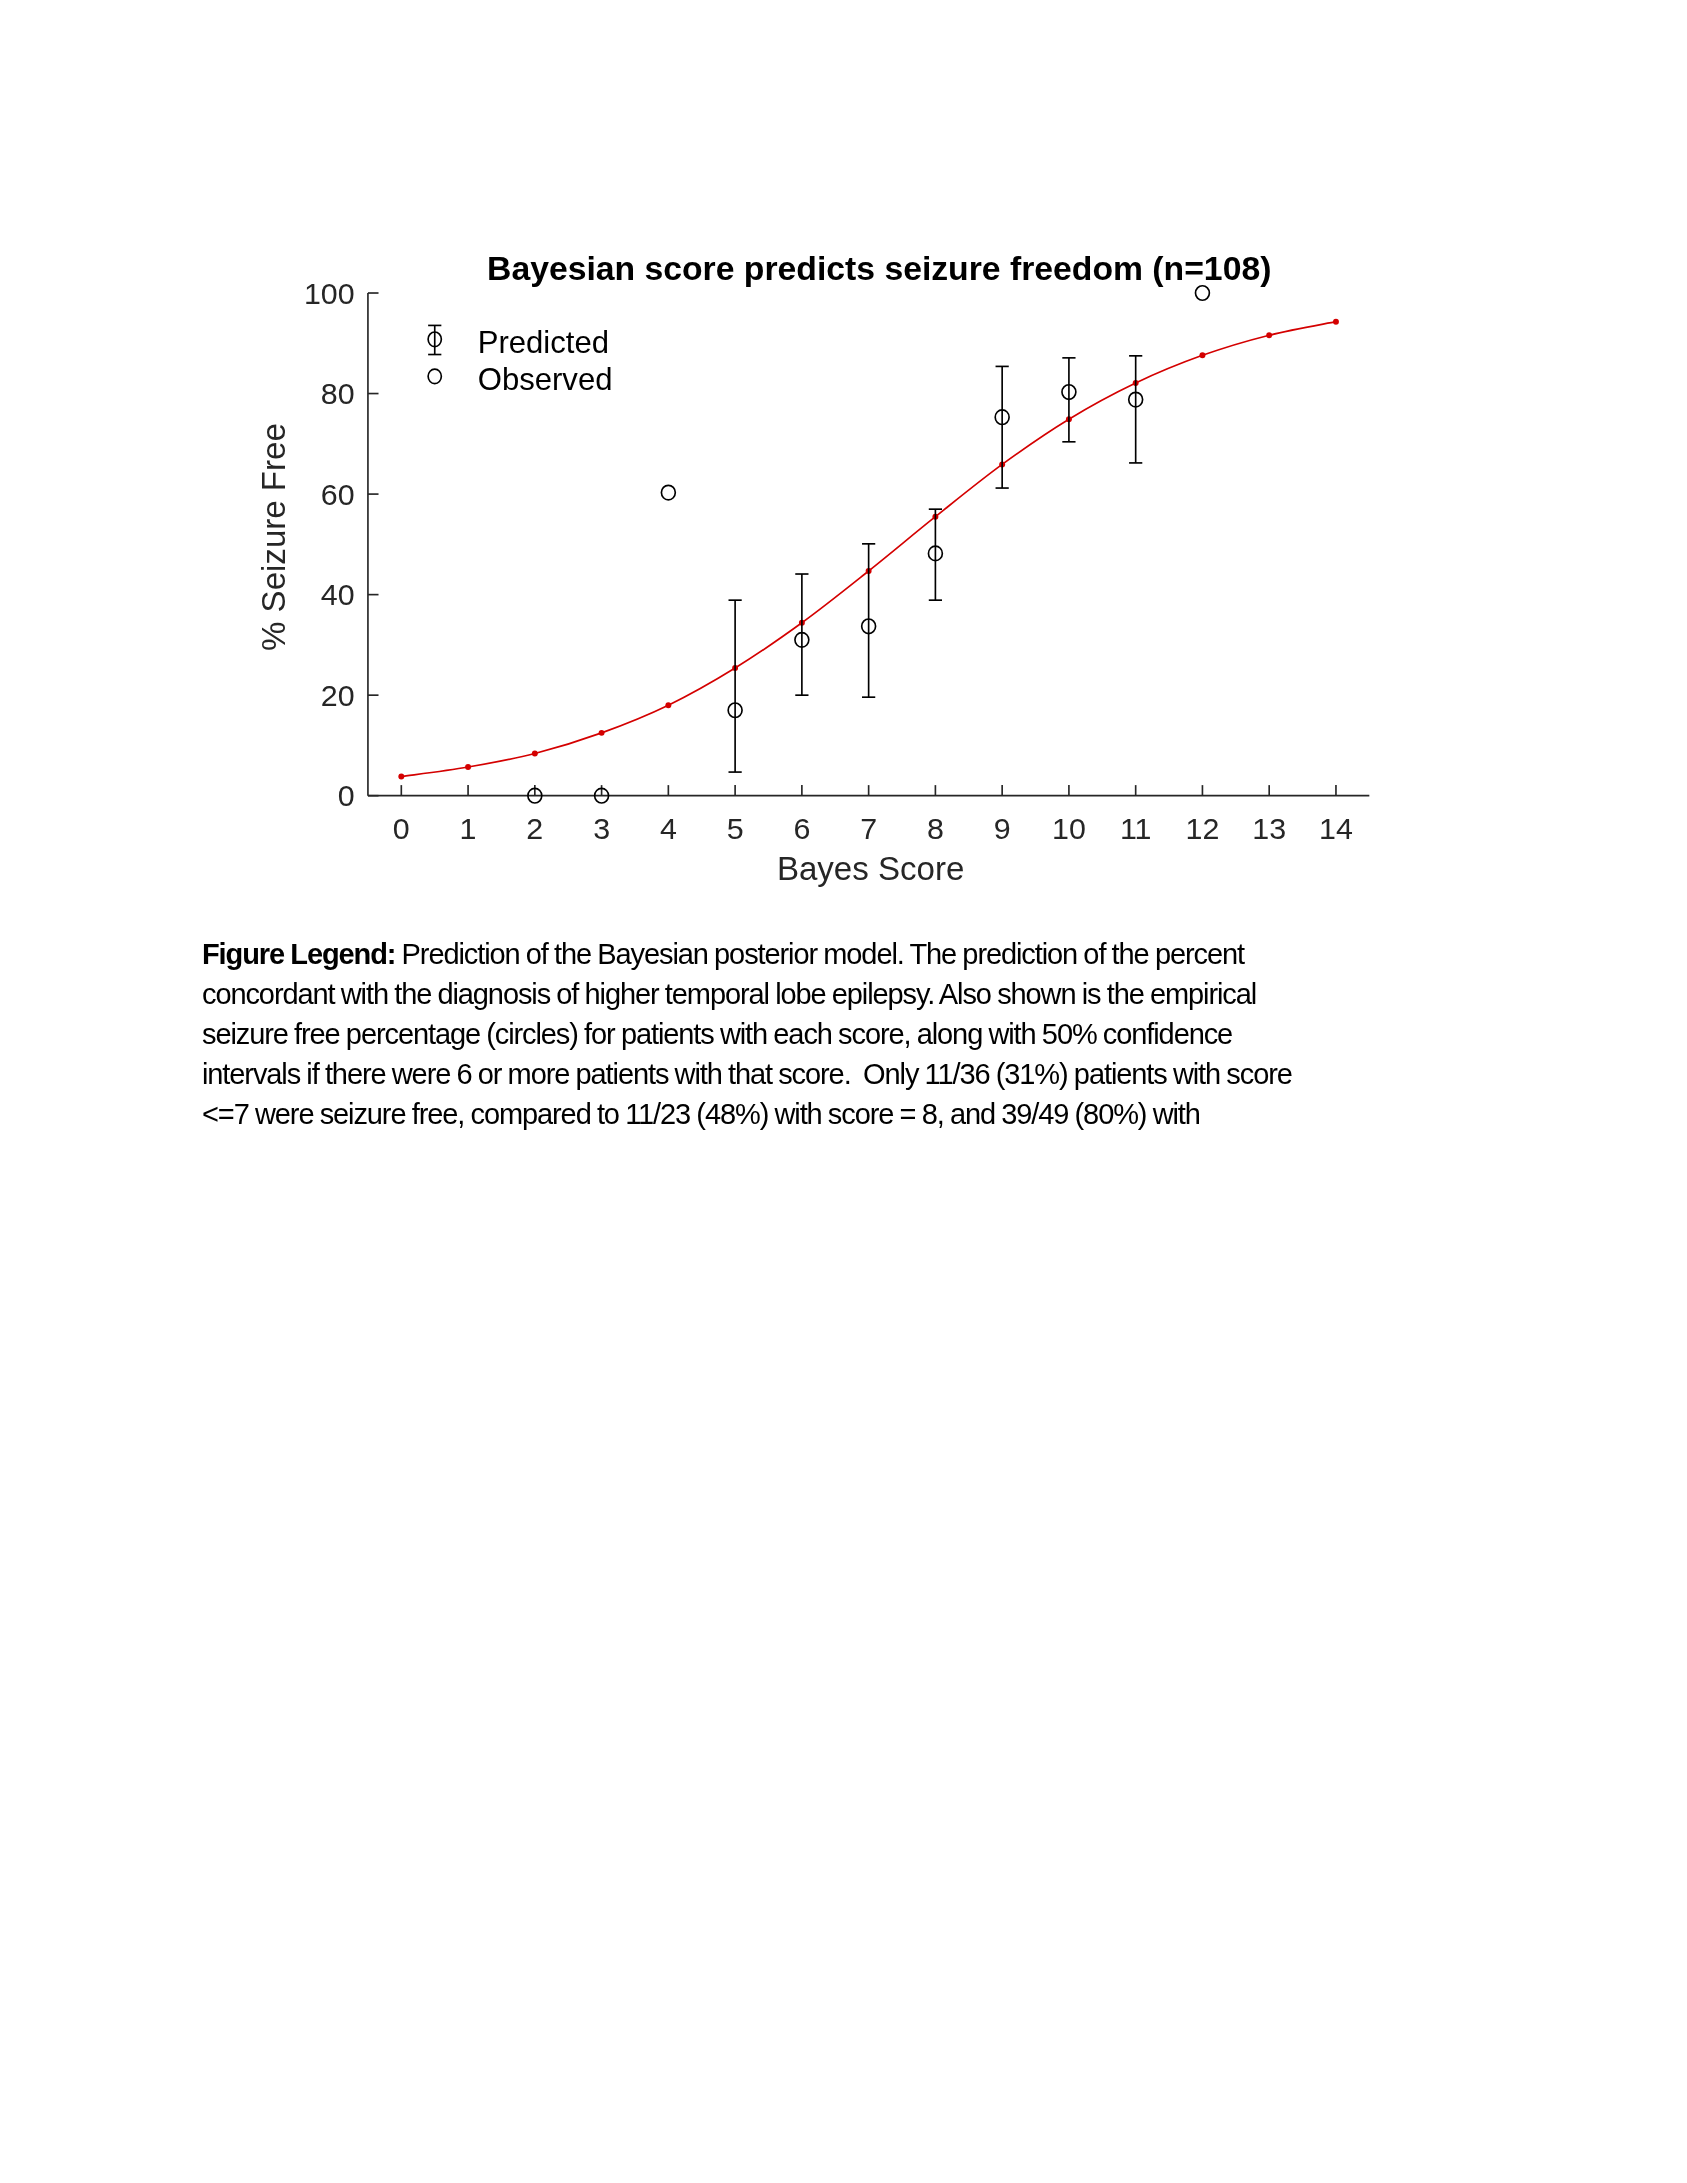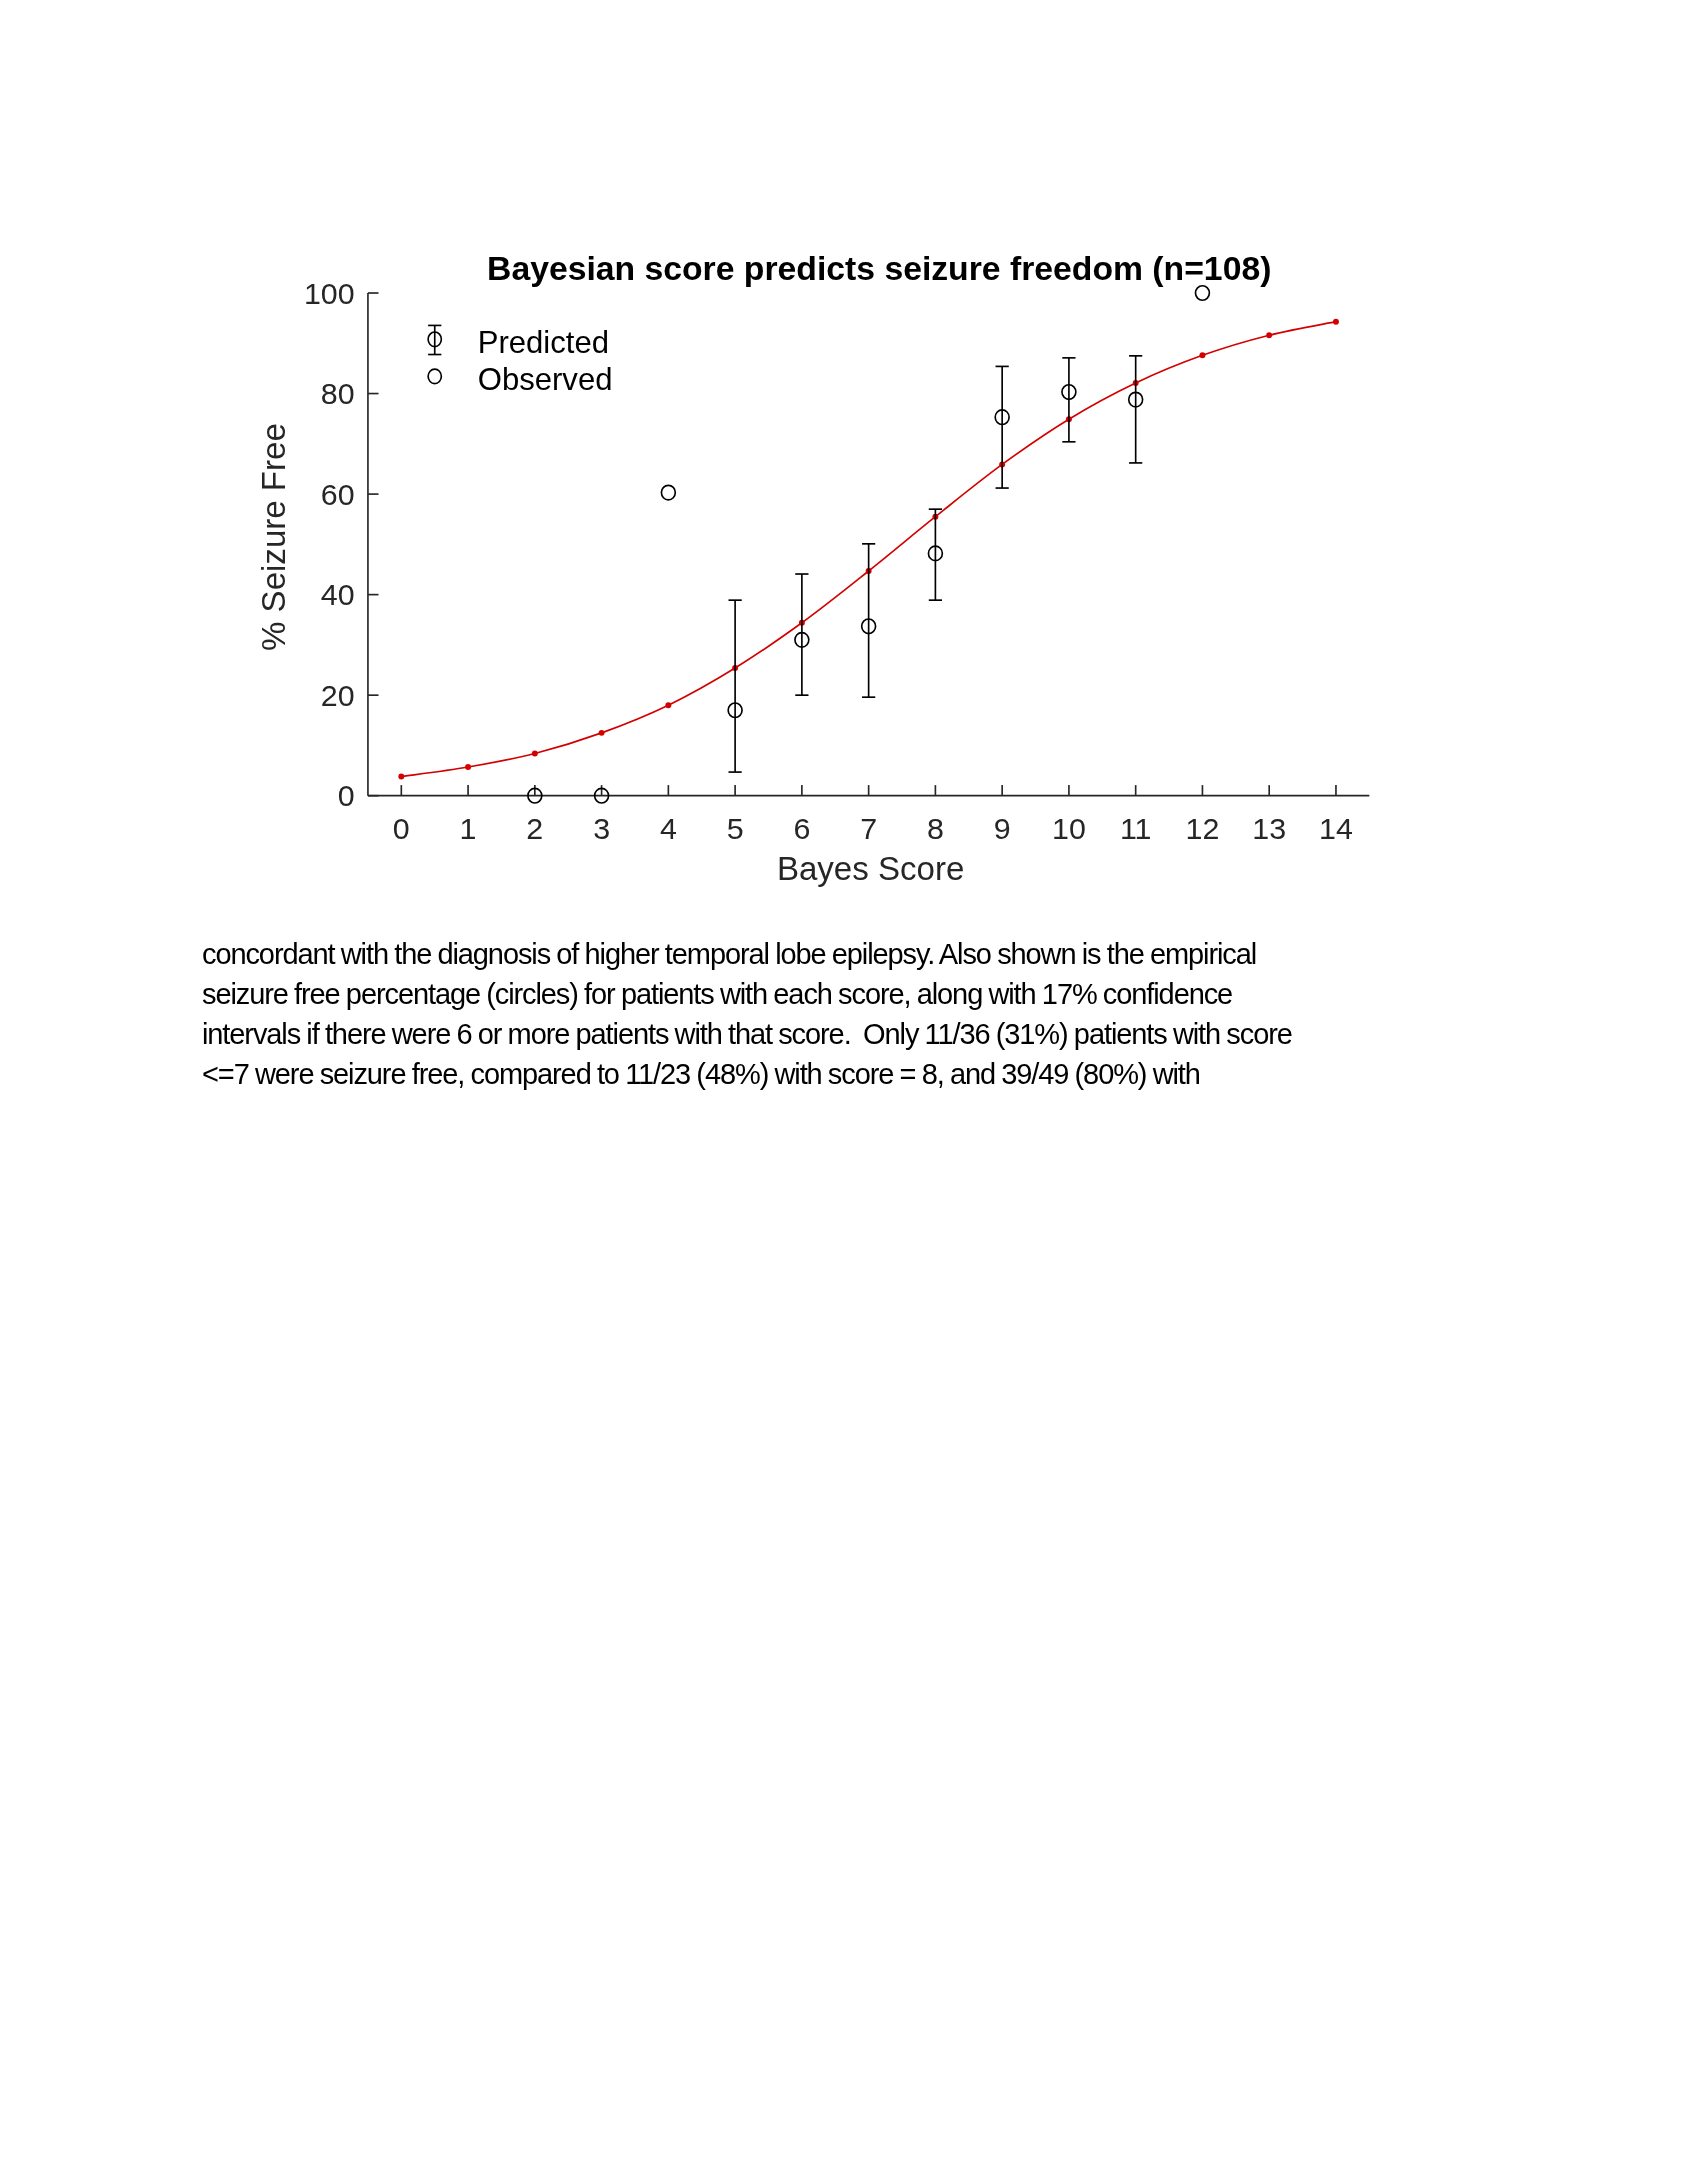--- a/index.html
+++ b/index.html
@@ -153,18 +153,19 @@
     </g>
     <text class="legend-text" x="722" y="533">Predicted</text>
     <g>
       <ellipse cx="657" cy="569" rx="10" ry="11" fill="none" stroke="#000" stroke-width="2.5"></ellipse>
     </g>
     <text class="legend-text" x="722" y="590">Observed</text>
   </g>
 </svg>
 
 <div id="caption">
+  <span class="cap-line"><span class="cap-bold">Figure Legend:</span><span> Prediction of the Bayesian posterior model. The prediction of the percent</span></span>
   <span class="cap-line">concordant with the diagnosis of higher temporal lobe epilepsy. Also shown is the empirical</span>
-  <span class="cap-line">seizure free percentage (circles) for patients with each score, along with 17% confidence</span>
+  <span class="cap-line">seizure free percentage (circles) for patients with each score, along with 50% confidence</span>
   <span class="cap-line">intervals if there were 6 or more patients with that score.  Only 11/36 (31%) patients with score</span>
   <span class="cap-line">&lt;=7 were seizure free, compared to 11/23 (48%) with score = 8, and 39/49 (80%) with</span>
 </div>
 
 
 </body></html>

